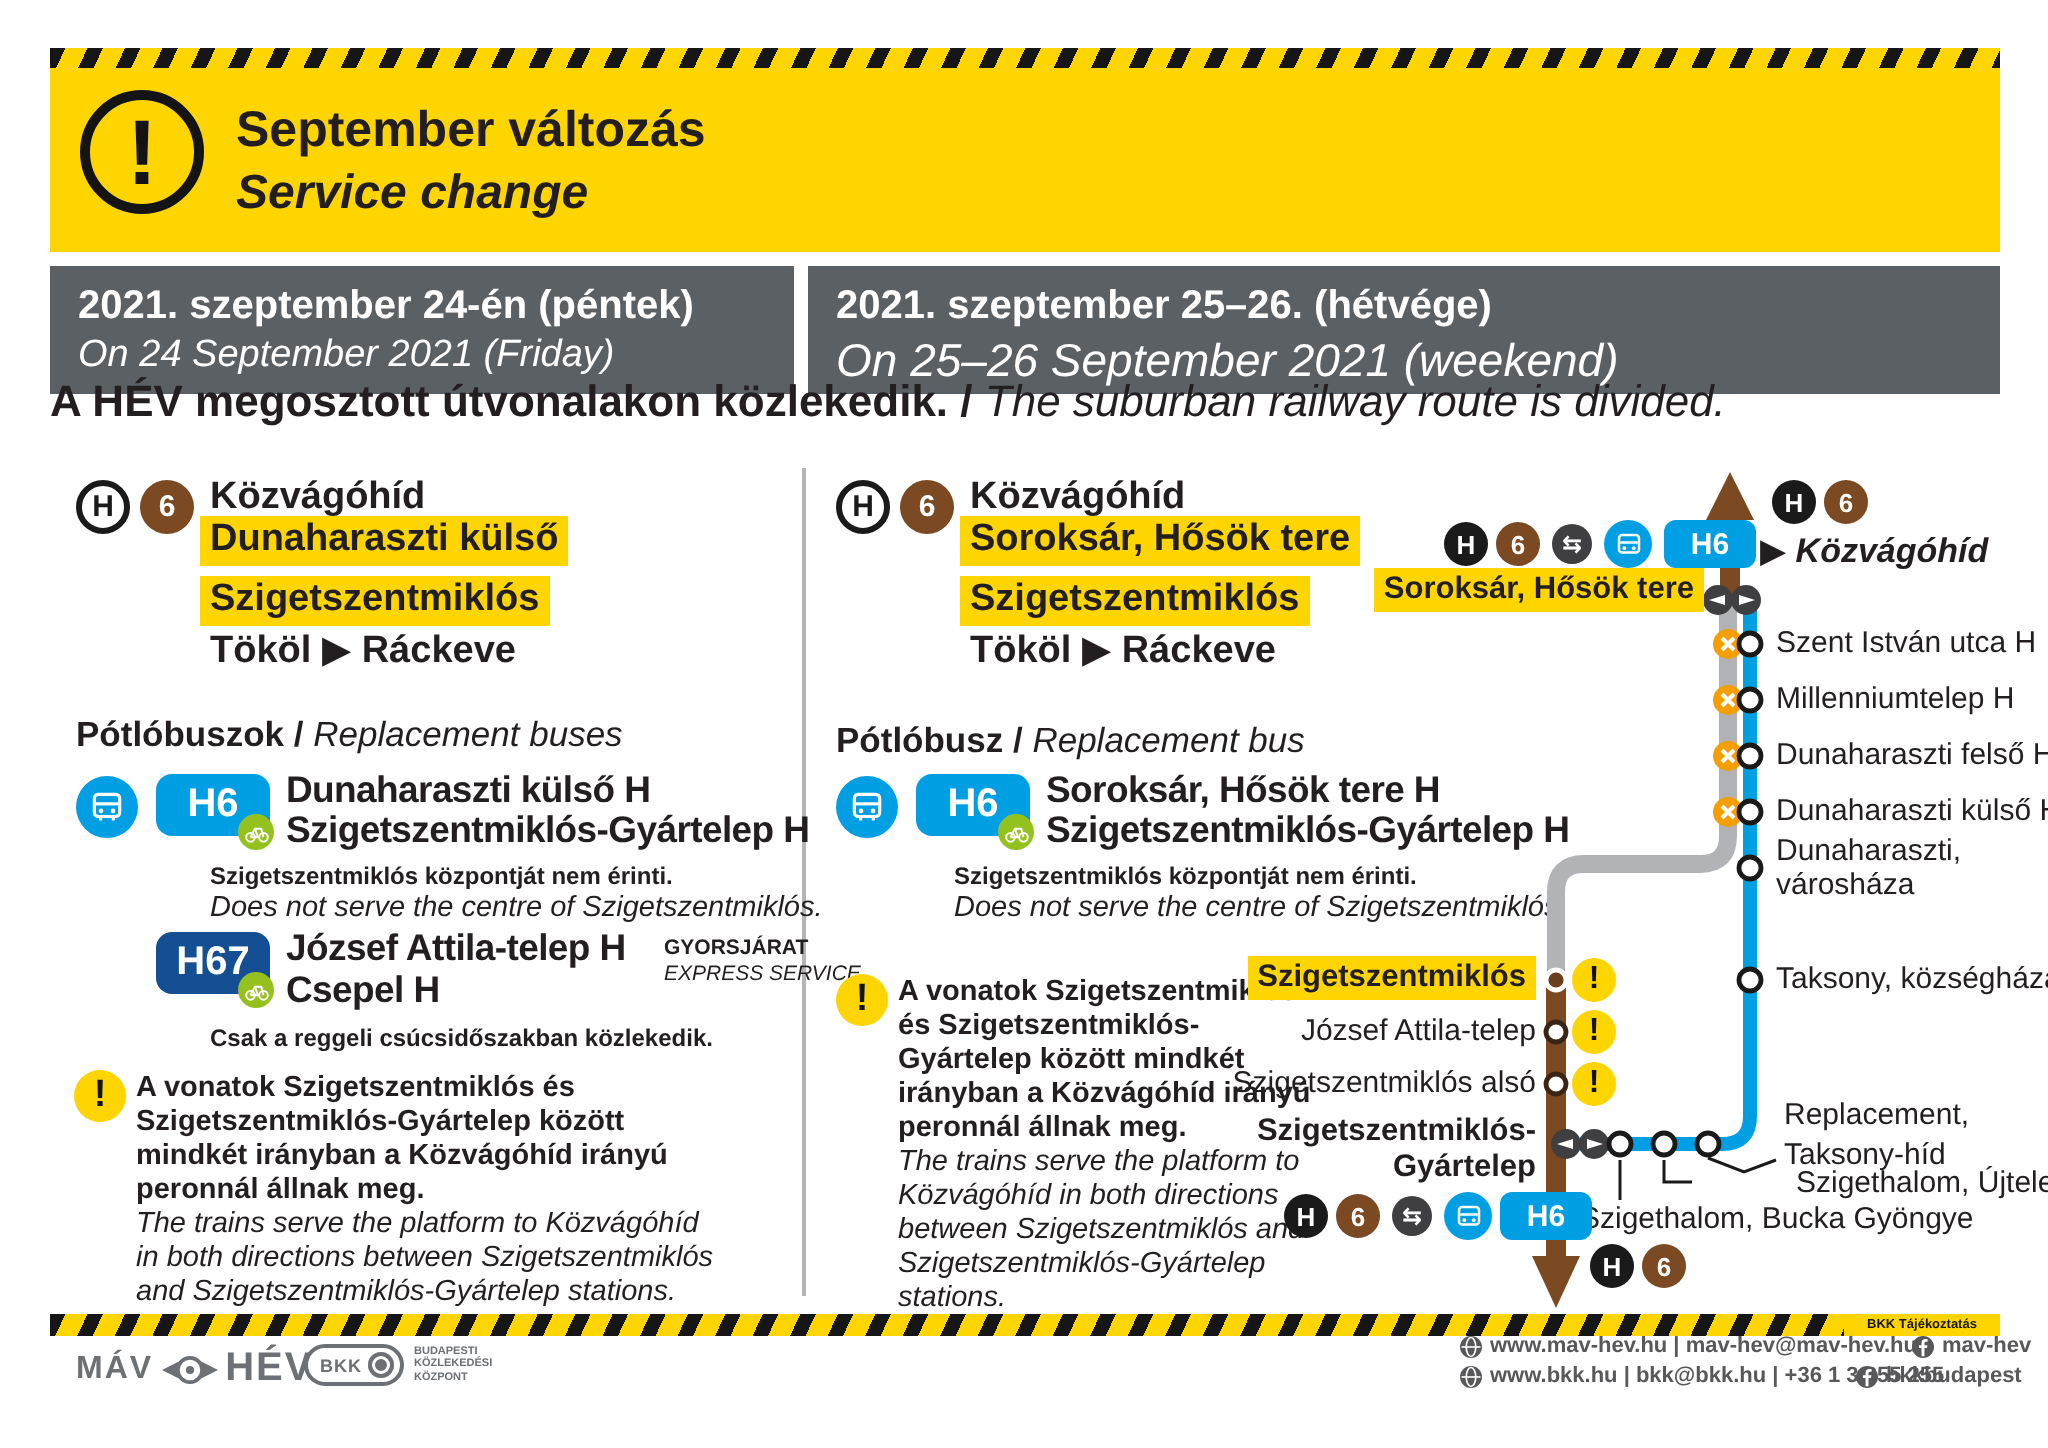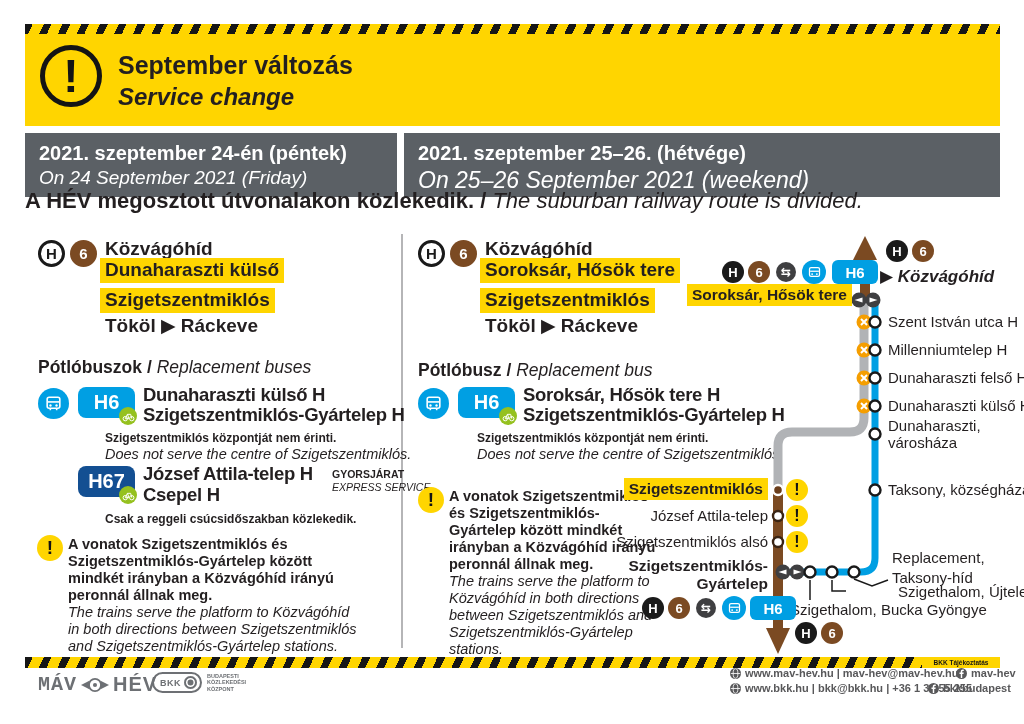--- a/index.html
+++ b/index.html
@@ -325,21 +325,21 @@
       <span>6</span>
     </div>
   </div>
 
   <div class="abs hazard" style="left:25px;top:657px;width:975px;height:11px;"></div>
   <div class="abs yellowbox" style="left:922px;top:657px;width:78px;height:11px;display:flex;align-items:center;justify-content:center;">
     <span style="font-size:6.5px;font-weight:bold;color:#141414;white-space:nowrap;">BKK Tájékoztatás</span>
   </div>
 
   <div class="abs footer-gray" style="left:38px;top:673px;display:flex;align-items:center;gap:4px;">
-    <span class="b" style="font-size:20px;letter-spacing:1px;font-family:Liberation Mono, monospace;">MÁV</span>
+    <span class="b" style="font-size:16px;letter-spacing:1px;">MÁV</span>
     <svg width="28" height="18" viewBox="0 0 30 18">
       <polygon points="0,9 9,4.5 9,13.5" fill="#6d7074"></polygon>
       <polygon points="30,9 21,4.5 21,13.5" fill="#6d7074"></polygon>
       <circle cx="15" cy="9" r="6.5" fill="none" stroke="#6d7074" stroke-width="2"></circle>
       <circle cx="15" cy="9" r="2.2" fill="#6d7074"></circle>
     </svg>
     <span class="b" style="font-size:20px;letter-spacing:1px;">HÉV</span>
   </div>
 
   <div class="abs" style="left:152px;top:672px;display:flex;align-items:center;gap:5px;">

